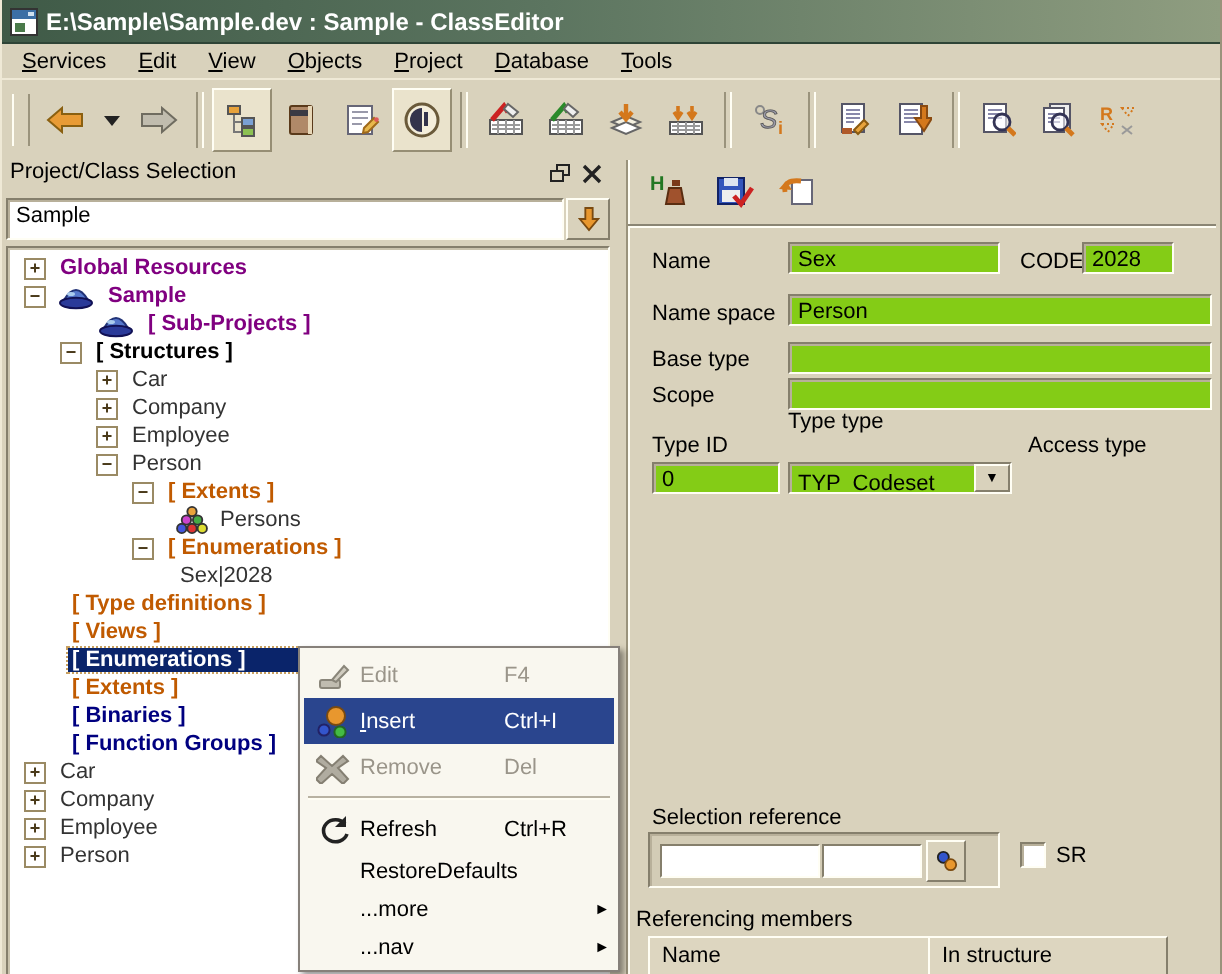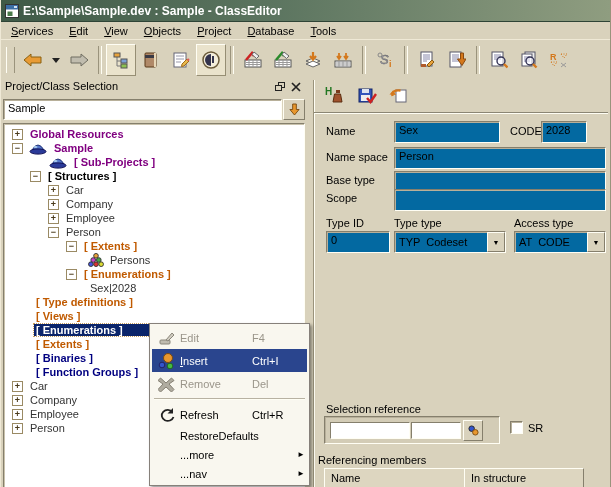--- a/index.html
+++ b/index.html
@@ -54,21 +54,21 @@
   .st-normal .lbl{color:#333;}
   .tree-row.sel .lbl{flex:1;background:#0a246a;color:#fff;font-weight:bold;outline:1px dotted #c8a060;}
   
   .splitter{width:8px;flex:none;}
   
   .right-panel{flex:1;display:flex;flex-direction:column;border-left:1px solid #9a937c;box-shadow:1px 0 0 #fffef4 inset;}
   .right-toolbar{height:32px;display:flex;align-items:center;gap:10px;padding-left:10px;}
   .rtbtn{width:22px;height:22px;display:flex;align-items:center;justify-content:center;}
   .form-area{flex:1;position:relative;border-top:1px solid #8b8674;box-shadow:0 1px 0 #fffef4 inset;}
   .flabel{position:absolute;white-space:nowrap;}
-  .field{position:absolute;height:22px;background:#0369a1;border:1px solid;border-color:#857f6c #fffef4 #fffef4 #857f6c;
+  .field{position:absolute;height:16px;background:#84cc16;border:1px solid;border-color:#857f6c #fffef4 #fffef4 #857f6c;
      box-shadow:inset 1px 1px 0 #b8b09a;box-sizing:border-box;padding:2px 0 0 4px;white-space:pre;overflow:hidden;}
   .combo{display:flex;padding:0;}
   .combo .cval{flex:1;padding:4px 0 0 4px;white-space:pre;overflow:hidden;}
   .combo .cbtn{width:16px;background:#d9d2bc;border:1px solid;border-color:#fffef4 #857f6c #857f6c #fffef4;
      display:flex;align-items:center;justify-content:center;font-size:7px;color:#000;}
   .rrgroup{position:absolute;background:#d3ccb6;border:1px solid;border-color:#857f6c #fffef4 #fffef4 #857f6c;
      box-shadow:inset 1px 1px 0 #b8b09a;display:flex;align-items:center;padding:4px 5px;box-sizing:border-box;gap:2px;}
   .rrfield{height:17px;background:#fff;border:1px solid;border-color:#857f6c #fffef4 #fffef4 #857f6c;box-sizing:border-box;}
   .rrbtn{width:18px;height:19px;background:#d9d2bc;border:1px solid;border-color:#fffef4 #857f6c #857f6c #fffef4;
      display:flex;align-items:center;justify-content:center;}
@@ -452,30 +452,26 @@
         <span class="flabel" style="left:12px;top:38px">Name space</span>
         <div class="field" style="left:80px;top:34px;width:212px">Person</div>
 
         <span class="flabel" style="left:12px;top:61px">Base type</span>
         <div class="field" style="left:80px;top:58px;width:212px"></div>
 
         <span class="flabel" style="left:12px;top:79px">Scope</span>
         <div class="field" style="left:80px;top:76px;width:212px"></div>
 
         <span class="flabel" style="left:12px;top:104px">Type ID</span>
-        <span class="flabel" style="left:80px;top:104px">Type type</span>
+        <span class="flabel" style="left:80px;top:92px">Type type</span>
         <span class="flabel" style="left:200px;top:104px">Access type</span>
 
         <div class="field" style="left:12px;top:118px;width:64px">0</div>
         <div class="field combo" style="left:80px;top:118px;width:112px">
           <span class="cval">TYP  Codeset</span>
-          <span class="cbtn">▼</span>
-        </div>
-        <div class="field combo" style="left:200px;top:118px;width:92px">
-          <span class="cval">AT  CODE</span>
           <span class="cbtn">▼</span>
         </div>
 
         <span class="flabel" style="left:12px;top:290px">Selection reference</span>
         <div class="rrgroup" style="left:10px;top:303px;width:176px;height:28px">
           <span class="rrfield" style="width:80px"></span>
           <span class="rrfield" style="width:50px;margin-left:-1px"></span>
           <span class="rrbtn">
             <svg viewBox="0 0 14 12" width="13" height="11">
                 <circle cx="5" cy="4" r="3" fill="#3355cc" stroke="#222"></circle>

